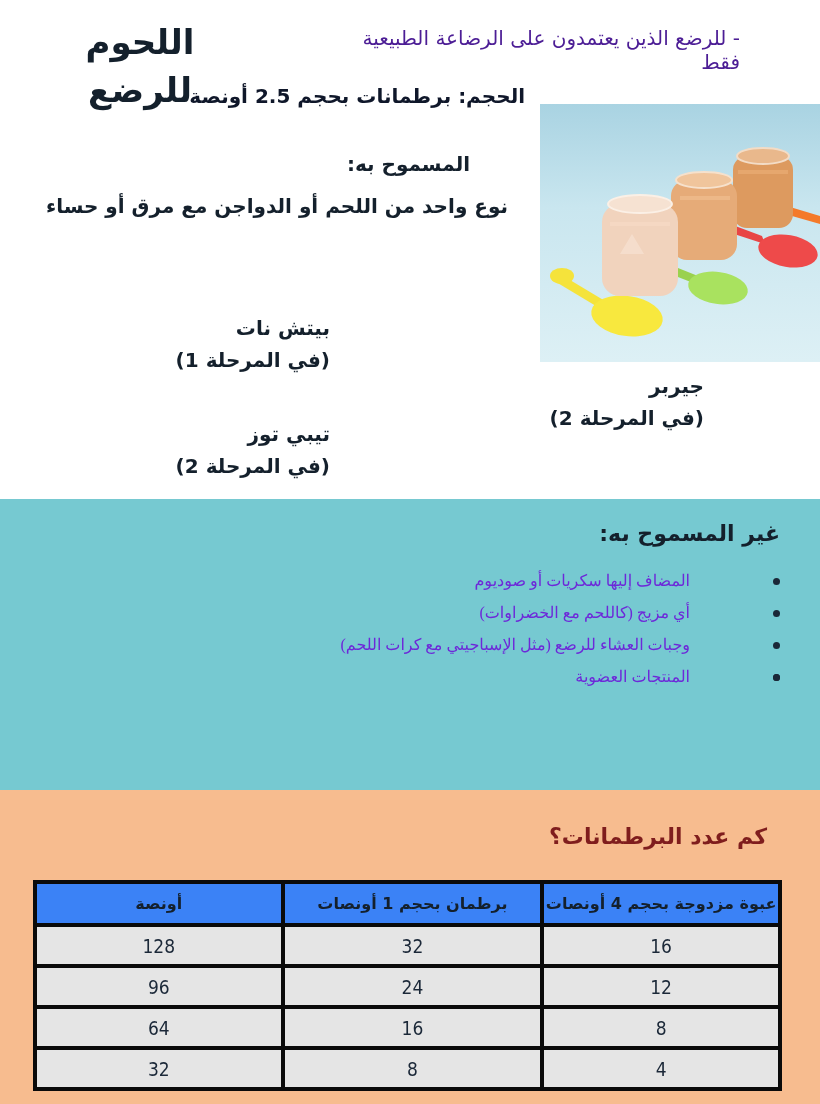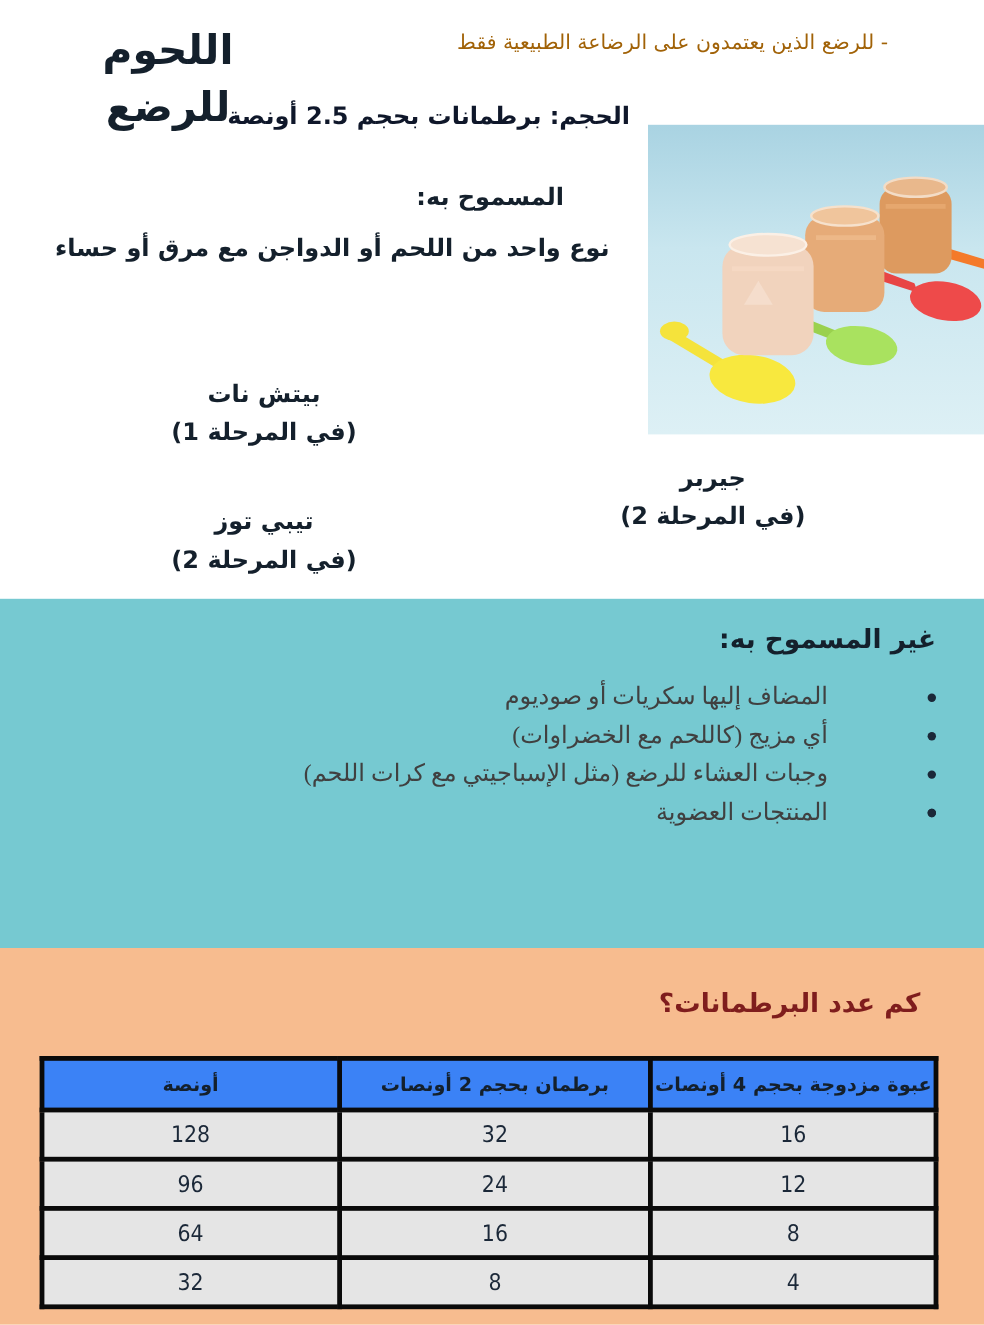--- a/index.html
+++ b/index.html
@@ -13,21 +13,21 @@
 
     
     .top { position: absolute; left: 0; top: 0; width: 820px; height: 499px; background: #ffffff; }
     .title {
       position: absolute; left: 30px; top: 18px; width: 220px;
       font-size: 34px; font-weight: bold; direction: rtl; text-align: center;
       color: #14202c; line-height: 48px;
     }
     .subtitle {
       position: absolute; left: 330px; top: 26px; width: 410px;
-      font-size: 17px; direction: rtl; text-align: right; color: #a16207;
+      font-size: 20px; direction: rtl; text-align: right; color: #4c1d95;
       font-family: "DejaVu Sans", sans-serif; letter-spacing: -0.3px;
     }
     .size-line {
       position: absolute; left: 180px; top: 84px; width: 345px;
       font-size: 20px; font-weight: bold; direction: rtl; text-align: right; color: #0f172a;
       font-family: "DejaVu Sans", sans-serif;
     }
     .allowed-heading {
       position: absolute; left: 240px; top: 152px; width: 230px;
       font-size: 20px; font-weight: bold; direction: rtl; text-align: right; color: #14202c;
@@ -37,42 +37,42 @@
       position: absolute; left: 30px; top: 194px; width: 478px;
       font-size: 20px; font-weight: bold; direction: rtl; text-align: right; color: #14202c;
       font-family: "DejaVu Sans", sans-serif;
     }
     .photo {
       position: absolute; left: 540px; top: 104px; width: 280px; height: 258px;
       background: linear-gradient(180deg, #a9d3e2 0%, #c9e6ef 40%, #ddf0f5 100%);
       overflow: hidden;
     }
     .brand {
-      position: absolute; width: 220px; direction: rtl; text-align: center;
+      position: absolute; width: 220px; direction: rtl; text-align: right;
       font-size: 20px; font-weight: bold; color: #14202c; line-height: 32px;
       font-family: "DejaVu Sans", sans-serif;
     }
     .brand-beechnut { left: 110px; top: 312px; }
     .brand-tippytoes { left: 110px; top: 418px; }
-    .brand-gerber { left: 484px; top: 382px; }
+    .brand-gerber { left: 484px; top: 370px; }
 
     
     .teal { position: absolute; left: 0; top: 499px; width: 820px; height: 291px; background: #76c9d1; }
     .not-allowed-heading {
       position: absolute; right: 40px; top: 22px; width: 300px;
       font-size: 22px; font-weight: bold; direction: rtl; text-align: right; color: #14202c;
       font-family: "DejaVu Sans", sans-serif;
     }
     .bullet-list {
       position: absolute; right: 38px; top: 66px; width: 780px;
       list-style: none; direction: rtl;
     }
     .bullet-list li {
       position: relative; padding-right: 92px;
-      font-size: 20px; line-height: 32px; text-align: right; color: #404040;
+      font-size: 16px; line-height: 32px; text-align: right; color: #6d28d9;
       font-family: "Liberation Serif", "DejaVu Serif", serif;
     }
     .bullet-list li .dot {
       position: absolute; right: 2px; top: 13px; width: 7px; height: 7px;
       border-radius: 50%; background: #1b2838;
     }
     .bullet-list li .second-line { display: block; padding-top: 6px; }
 
     
     .orange { position: absolute; left: 0; top: 790px; width: 820px; height: 314px; background: #f7bc8f; }
@@ -182,21 +182,21 @@
       </li>
     </ul>
   </section>
 
   <section class="orange">
     <div class="count-heading">كم عدد البرطمانات؟</div>
     <table class="jars">
       <thead>
         <tr>
           <th class="c3">عبوة مزدوجة  بحجم 4  أونصات</th>
-          <th class="c2">برطمان بحجم 2  أونصات</th>
+          <th class="c2">برطمان بحجم 1  أونصات</th>
           <th class="c1">أونصة</th>
         </tr>
       </thead>
       <tbody>
         <tr>
           <td class="c3">16</td>
           <td class="c2">32</td>
           <td class="c1">128</td>
         </tr>
         <tr>

